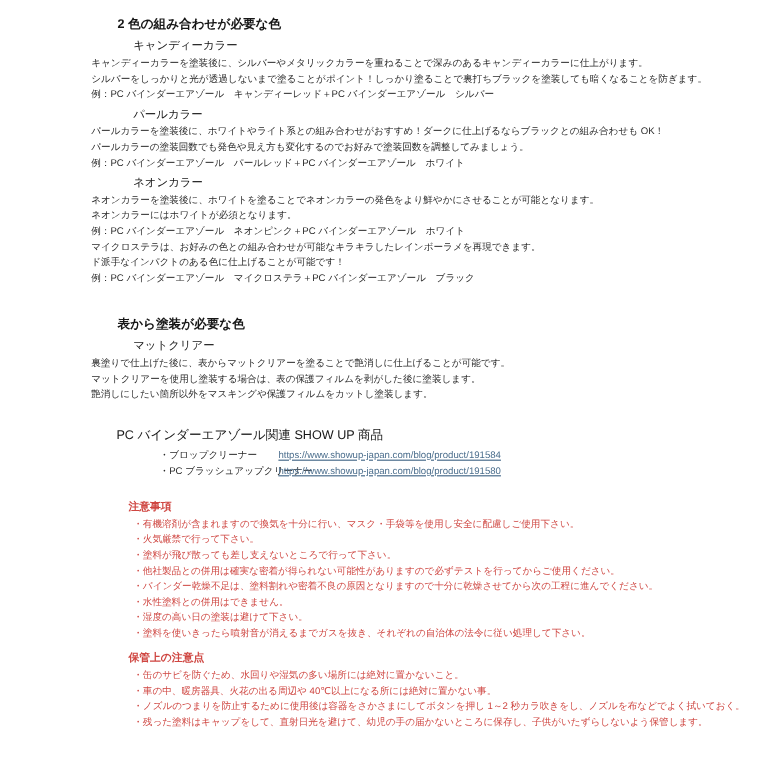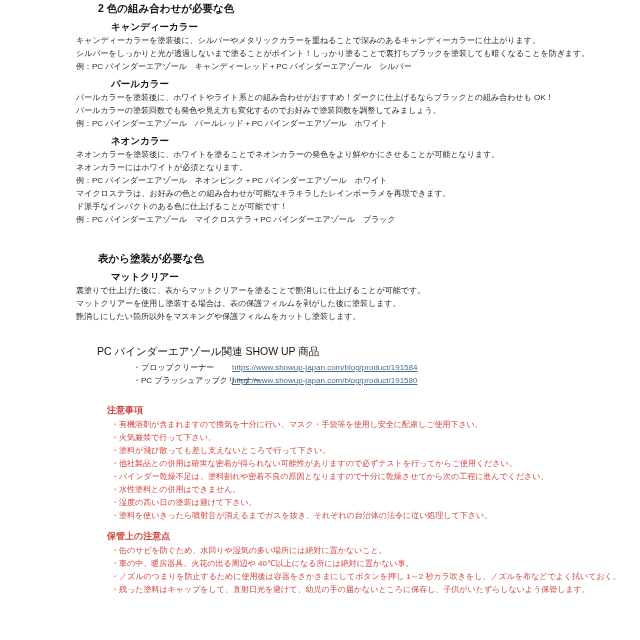--- a/index.html
+++ b/index.html
@@ -12,34 +12,35 @@
     height: 640px;
     font-family: "Liberation Sans", "DejaVu Sans", sans-serif;
     color: #1e1e1e;
     overflow: hidden;
   }
   .page {
     position: relative;
     width: 640px;
     height: 640px;
     box-sizing: border-box;
+    padding-top: 12px;
     background: #ffffff;
   }
   .sec-title {
     font-size: 10.5px;
     font-weight: bold;
     color: #161616;
     margin-left: 98px;
     line-height: 16px;
     white-space: nowrap;
   }
   .sec-title.second { margin-top: 24px; }
   .group-head {
     font-size: 9.5px;
-    font-weight: bold;
+    font-weight: normal;
     color: #161616;
     margin: 4px 0 0 111px;
     line-height: 14px;
     white-space: nowrap;
   }
   .line {
     font-size: 8px;
     color: #2a2a2a;
     margin-left: 76px;
     line-height: 13px;

